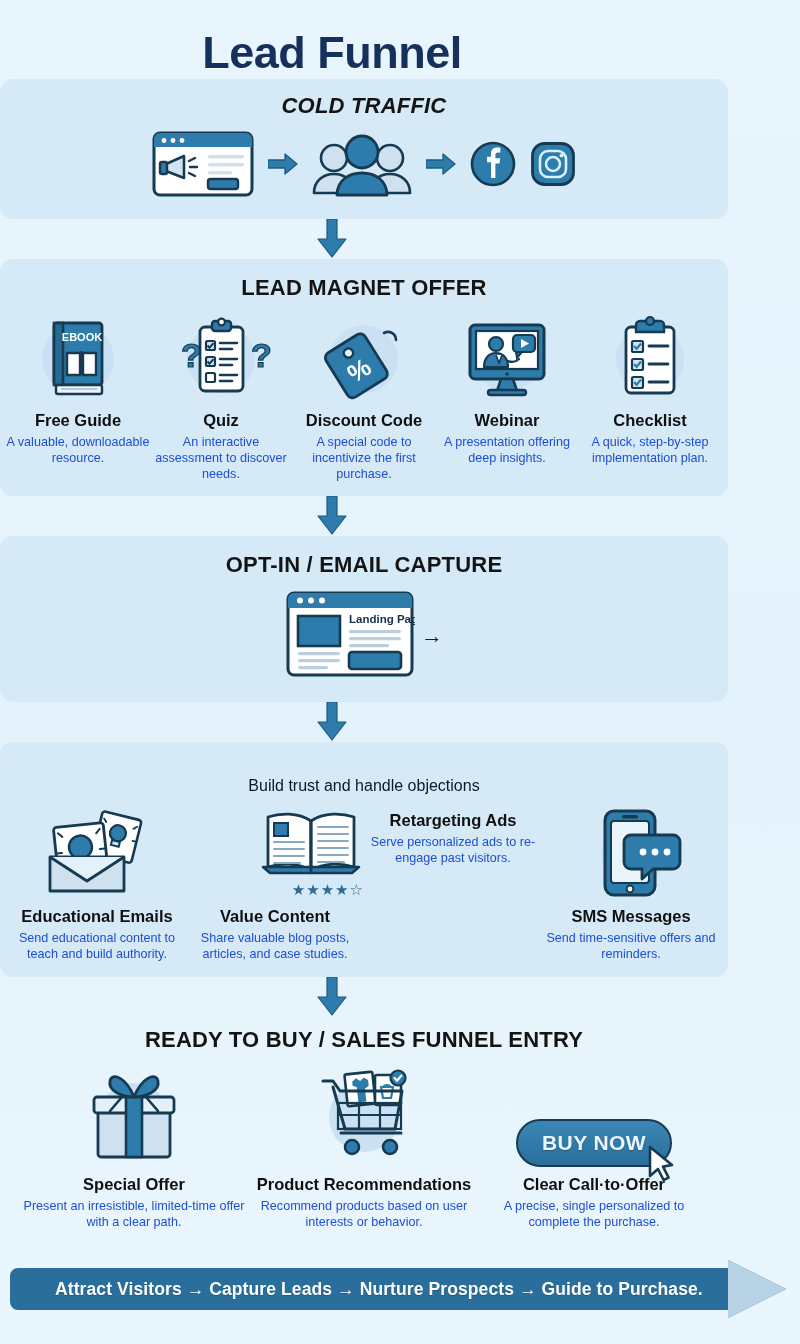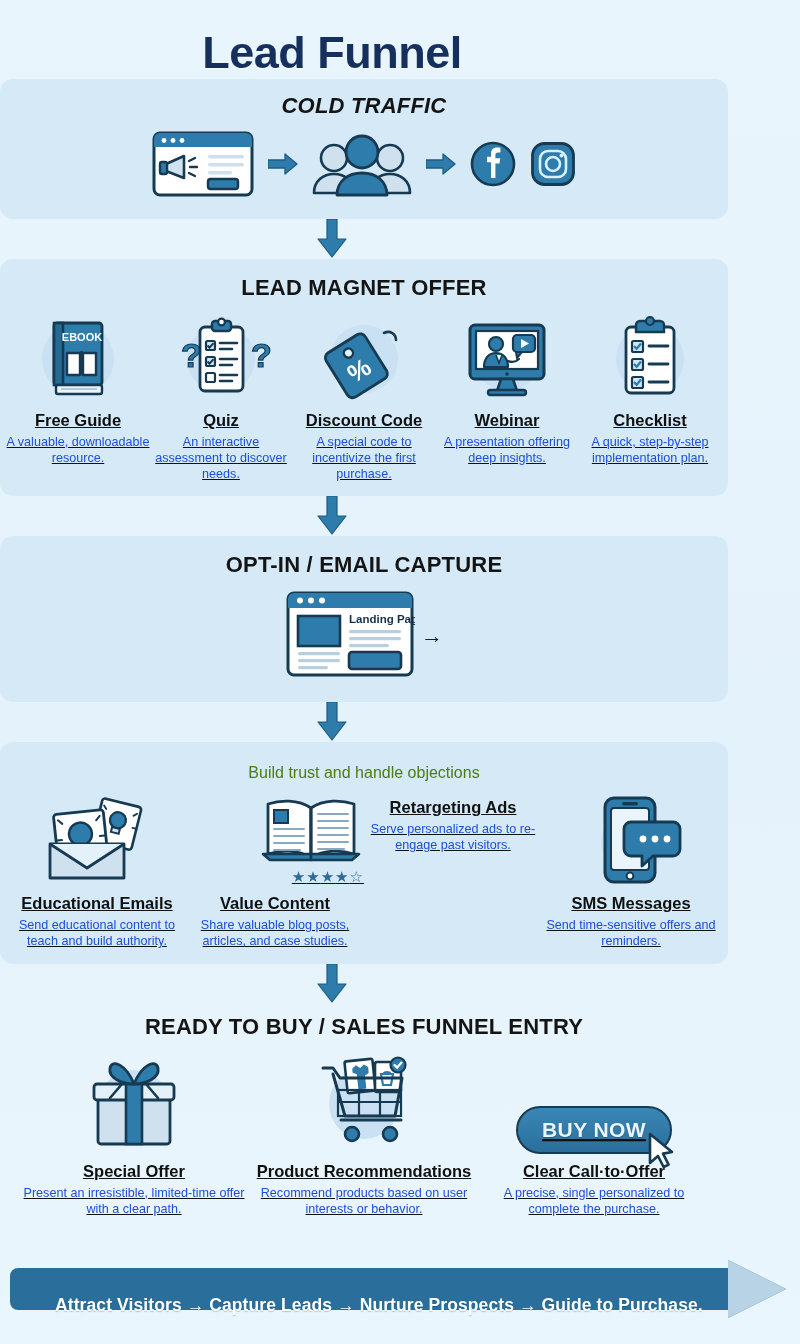--- a/index.html
+++ b/index.html
@@ -35,31 +35,31 @@
   .sec-title {
     text-align: center;
     font-weight: bold;
     font-size: 22px;
     color: #141414;
     letter-spacing: .2px;
   }
   .sec-sub {
     text-align: center;
     font-size: 16px;
-    color: #4d7c0f;
-    margin-top: 6px;
+    color: #0f172a;
+    margin-top: 19px;
   }
 
   
   .connector { width: 100%; display: flex; justify-content: center; }
   .connector svg { display: block; }
 
   
   .cards { display: flex; justify-content: center; align-items: flex-start; }
-  .card { text-align: center; text-decoration: underline; }
+  .card { text-align: center; }
   .card-icon { height: 86px; display: flex; align-items: flex-end; justify-content: center; }
   .card-title { font-weight: bold; font-size: 16.5px; color: #101010; margin-top: 8px; }
   .card-desc { font-size: 12.6px; line-height: 1.28; color: #1d4ed8; margin-top: 4px; }
 
   
   #sec-cold { padding: 14px 0 18px; font-style: italic; }
   .cold-row { display: flex; align-items: center; justify-content: center; gap: 14px; margin-top: 12px; }
 
   
   #sec-magnet { padding: 16px 0 14px; }
@@ -104,21 +104,21 @@
     border: 2.5px solid #163a52; border-radius: 27px;
     color: #eaf6ff; font-weight: bold; font-size: 21px;
     padding: 10px 24px; letter-spacing: .4px;
     text-shadow: 0 1px 1px rgba(0,0,0,.25);
   }
   .cursor-ico { position: absolute; right: -8px; bottom: -22px; }
 
   
   .footer-wrap { position: absolute; left: 0; bottom: 26px; width: 800px; height: 58px; }
   .footer-text {
-    position: absolute; left: 0; top: 16px; width: 800px; height: 58px;
+    position: absolute; left: 0; top: 0; width: 800px; height: 58px;
     display: flex; align-items: center; padding-left: 55px;
     color: #ffffff; font-weight: bold; font-size: 17.5px; letter-spacing: .1px;
     text-shadow: 0 1px 1px rgba(0,0,0,.2);
   }
 </style>
 </head>
 <body>
 
 <div class="page">
 

